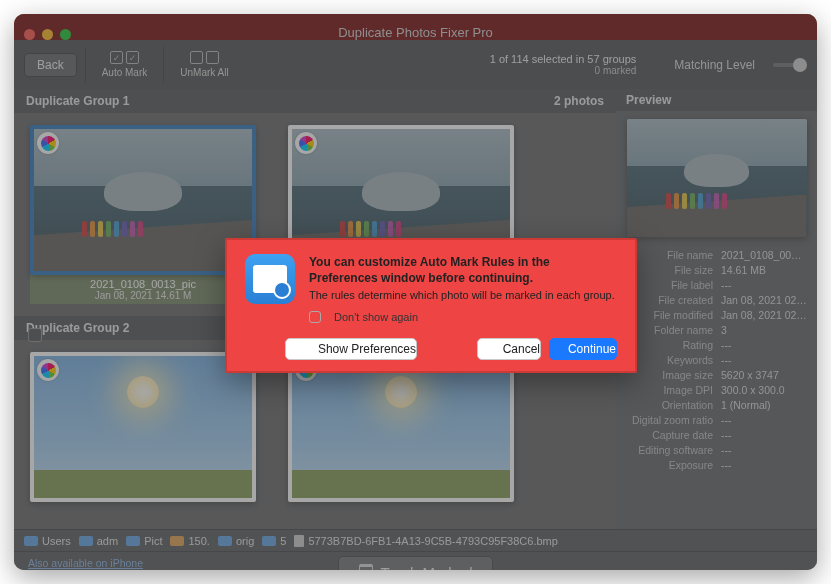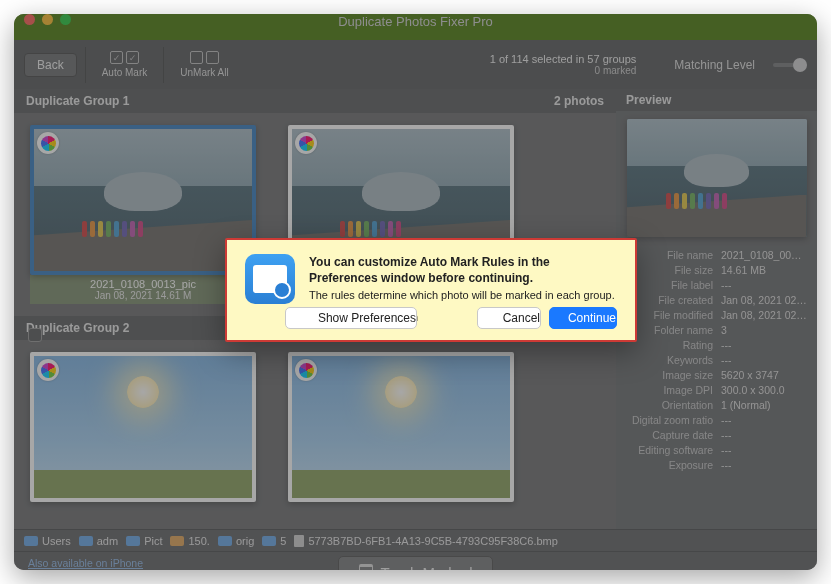--- a/index.html
+++ b/index.html
@@ -1,18 +1,18 @@
 <!DOCTYPE html>
 <html><head>
 <meta charset="utf-8">
 <style>
 * { box-sizing: border-box; margin: 0; padding: 0; }
 body { background: #fff; font-family: -apple-system, "Helvetica Neue", Arial, sans-serif; font-size: 12px; width: 831px; height: 584px; overflow: hidden; }
 .window { position: absolute; left: 14px; top: 14px; width: 803px; height: 556px; border-radius: 10px; overflow: hidden; box-shadow: 0 8px 28px rgba(0,0,0,0.35); background: #6f6f6f; }
-.titlebar { height: 26px; background: #4d7c0f; display: flex; align-items: flex-start; padding: 0 10px; position: relative; }
+.titlebar { height: 26px; background: #7f1d1d; display: flex; align-items: flex-end; padding: 0 10px; position: relative; }
 .traffic { display: flex; gap: 7px; align-items: center; }
 .traffic .dot { width: 11px; height: 11px; border-radius: 50%; }
 .dot.red { background: #ff5f57; } .dot.yellow { background: #febc2e; } .dot.green { background: #28c840; }
 .title { position: absolute; left: 0; right: 0; text-align: center; font-size: 13px; color: #d0d0d2; font-weight: 500; }
 
 .toolbar { height: 49px; background: #595b5d; display: flex; align-items: center; padding: 0 10px; gap: 8px; color: #ddd; }
 .btn-back { background: #6e7072; border: 0.5px solid #4b4b4b; border-radius: 4px; padding: 4px 12px; color: #eee; font-size: 12px; }
 .divider { width: 1px; height: 36px; background: #494b4c; }
 .tool-btn { display: flex; flex-direction: column; align-items: center; gap: 3px; padding: 2px 8px; color: #ddd; font-size: 10px; }
 .tool-icons { display: flex; gap: 3px; }
@@ -62,21 +62,21 @@
 .file-icon { width: 10px; height: 12px; background: #d0d0d0; border-radius: 1px; position: relative; }
 
 .footer { height: 41px; background: #636466; display: flex; align-items: center; justify-content: center; position: relative; border-top: 1px solid #4f5052; }
 .footer-left { position: absolute; left: 14px; top: 5px; font-size: 10.5px; color: #8fb7e6; text-decoration: underline; }
 .footer-left .sub { color: #c0c0c1; text-decoration: none; display: block; }
 .trash-btn { background: #7a7c7e; border: 0.5px solid #555; border-radius: 5px; padding: 7px 20px; color: #eee; font-size: 15px; display: flex; align-items: center; gap: 8px; }
 .trash-icon { width: 14px; height: 16px; border: 1.5px solid #ddd; border-radius: 2px; border-top-width: 3px; }
 
 .dim { position: absolute; inset: 0; background: rgba(60,60,60,0.45); pointer-events: none; }
 
-.dialog { position: absolute; left: 211px; top: 224px; width: 412px; height: 104px; background: #fef9c3; border: 2px solid #cd3a35; border-radius: 2px; padding: 14px 18px 4px; box-shadow: 0 10px 30px rgba(0,0,0,0.35); display: flex; gap: 14px; }
+.dialog { position: absolute; left: 211px; top: 224px; width: 412px; height: 135px; background: #ef4444; border: 2px solid #cd3a35; border-radius: 2px; padding: 14px 18px 4px; box-shadow: 0 10px 30px rgba(0,0,0,0.35); display: flex; gap: 14px; }
 .dialog-icon { width: 50px; height: 50px; border-radius: 10px; background: linear-gradient(#3ea1f2, #2a7fd4); display: flex; align-items: center; justify-content: center; flex-shrink: 0; }
 .dialog-icon-inner { width: 34px; height: 28px; background: #fff; border-radius: 3px; position: relative; }
 .gear { position: absolute; right: -4px; bottom: -6px; width: 18px; height: 18px; border-radius: 50%; background: #2a7fd4; border: 2px solid #fff; }
 .dialog-body { flex: 1; }
 .dlg-title { font-size: 12px; font-weight: 700; color: #222; line-height: 1.35; }
 .dlg-msg { font-size: 11px; color: #222; margin-top: 3px; }
 .dlg-check { margin-top: 10px; font-size: 11px; color: #333; display: flex; align-items: center; gap: 13px; }
 .dlg-checkbox { width: 12px; height: 12px; border: 1px solid #aaa; border-radius: 3px; }
 .dlg-buttons { position: absolute; bottom: 11px; left: 58px; right: 18px; display: flex; align-items: center; }
 .dlg-btn { border: 1px solid #c8c8c8; background: #fff; border-radius: 5px; padding: 3px 0; font-size: 12px; color: #222; text-align: right; }

